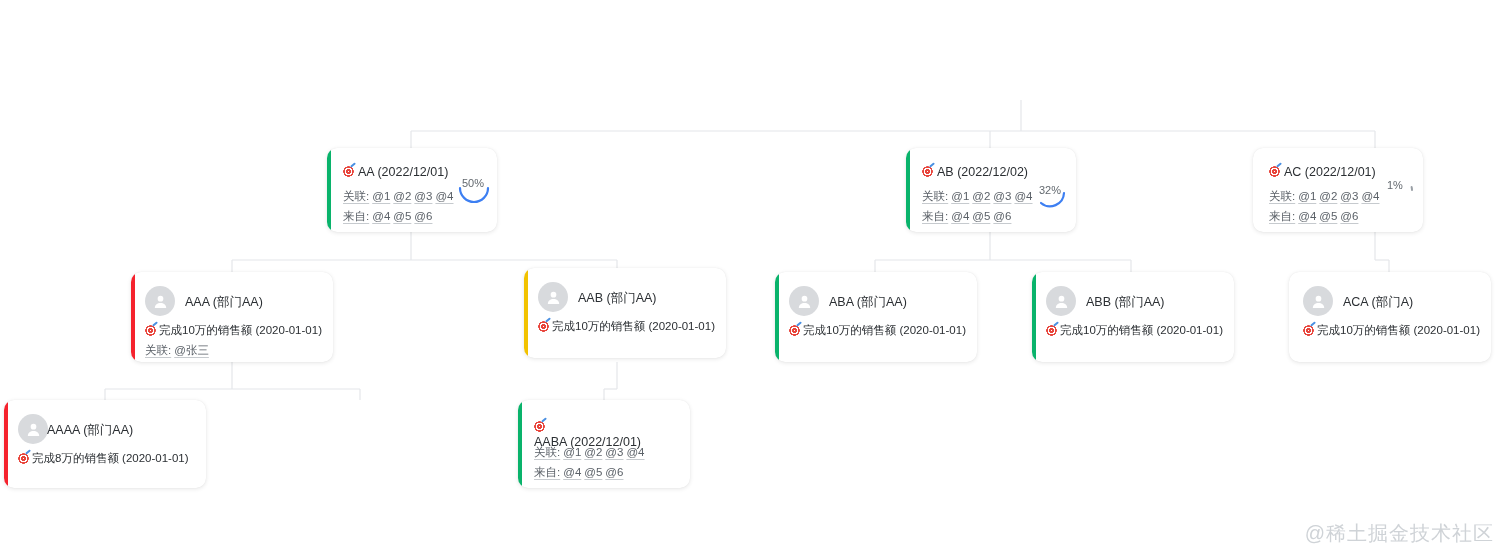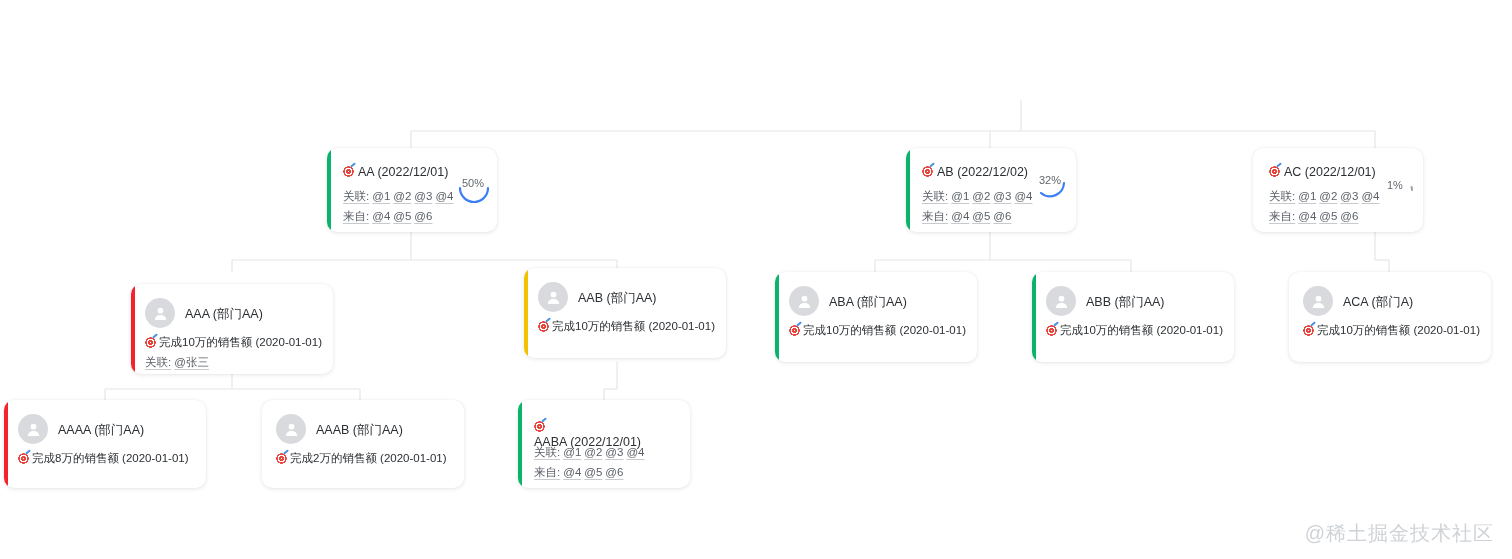--- a/index.html
+++ b/index.html
@@ -230,21 +230,21 @@
       <div class="title with-icon" style="left:16px; top:18px;">
         <span class="dart"></span>
         <span>AB (2022/12/02)</span>
       </div>
       <div class="link-row" style="left:16px; top:43px;">
         <span class="lab">关联:</span><span class="tag">@1</span><span class="tag">@2</span><span class="tag">@3</span><span class="tag">@4</span>
       </div>
       <div class="link-row" style="left:16px; top:63px;">
         <span class="lab">来自:</span><span class="tag">@4</span><span class="tag">@5</span><span class="tag">@6</span>
       </div>
-      <div class="pct" style="left:128px; top:26px; width:38px; height:34px;">
+      <div class="pct" style="left:128px; top:36px; width:38px; height:34px;">
         <svg width="38" height="34" viewBox="0 0 38 34" fill="none">
           <path d="M7 19 A14 14 0 0 0 30 9" stroke="#3d7ff2" stroke-width="2.2" stroke-linecap="round"></path>
         </svg>
         <div class="pct-label" style="left:5px; top:1px;">32%</div>
       </div>
     </div>
 
   </div>
 
   <div class="node" style="left:1253px; top:148px; width:170px; height:84px;">
@@ -262,21 +262,21 @@
       <div class="pct" style="left:128px; top:26px; width:38px; height:34px;">
         <svg width="38" height="34" viewBox="0 0 38 34" fill="none">
           <path d="M31 16 A14 14 0 0 0 30.6 13" stroke="#9aa0a6" stroke-width="2" stroke-linecap="round"></path>
         </svg>
         <div class="pct-label" style="left:6px; top:6px;">1%</div>
       </div>
     </div>
 
   </div>
 
-  <div class="node" style="left:131px; top:284px; width:202px; height:90px;">
+  <div class="node" style="left:131px; top:272px; width:202px; height:90px;">
     <div class="bar" style="background:#f5222d;"></div>
     <div class="body">
       <div class="avatar" style="left:14px; top:14px; width:30px; height:30px;">
         <svg width="17" height="17" viewBox="0 0 24 24" fill="#ffffff">
           <circle cx="12" cy="8" r="4"></circle>
           <path d="M4 21c0-4.4 3.6-7 8-7s8 2.6 8 7z"></path>
         </svg>
       </div>
       <div class="title" style="left:54px; top:24px;">AAA (部门AA)</div>
       <div class="goal-line" style="left:14px; top:53px;">
@@ -360,43 +360,28 @@
 
   <div class="node" style="left:4px; top:400px; width:202px; height:88px;">
     <div class="bar" style="background:#f5222d;"></div>
     <div class="body">
       <div class="avatar" style="left:14px; top:14px; width:30px; height:30px;">
         <svg width="17" height="17" viewBox="0 0 24 24" fill="#ffffff">
           <circle cx="12" cy="8" r="4"></circle>
           <path d="M4 21c0-4.4 3.6-7 8-7s8 2.6 8 7z"></path>
         </svg>
       </div>
-      <div class="title" style="left:54px; top:24px;">AAAA (部门AA)</div>
+      <div class="title" style="left:43px; top:24px;">AAAA (部门AA)</div>
       <div class="goal-line" style="left:14px; top:53px;">
         <span class="dart"></span>
         <span>完成8万的销售额 (2020-01-01)</span>
       </div>
     </div>
   </div>
 
-  <div class="node" style="left:262px; top:400px; width:202px; height:88px;">
-    <div class="body">
-      <div class="avatar" style="left:14px; top:14px; width:30px; height:30px;">
-        <svg width="17" height="17" viewBox="0 0 24 24" fill="#ffffff">
-          <circle cx="12" cy="8" r="4"></circle>
-          <path d="M4 21c0-4.4 3.6-7 8-7s8 2.6 8 7z"></path>
-        </svg>
-      </div>
-      <div class="title" style="left:54px; top:24px;">AAAB (部门AA)</div>
-      <div class="goal-line" style="left:14px; top:53px;">
-        <span class="dart"></span>
-        <span>完成2万的销售额 (2020-01-01)</span>
-      </div>
-    </div>
-  </div>
 
   <div class="node" style="left:518px; top:400px; width:172px; height:88px;">
     <div class="bar" style="background:#09b36b;"></div>
     <div class="body">
       <div class="title with-icon" style="left:16px; top:21px;flex-direction:column;">
         <span class="dart"></span>
         <span>AABA (2022/12/01)</span>
       </div>
       <div class="link-row" style="left:16px; top:47px;">
         <span class="lab">关联:</span><span class="tag">@1</span><span class="tag">@2</span><span class="tag">@3</span><span class="tag">@4</span>

